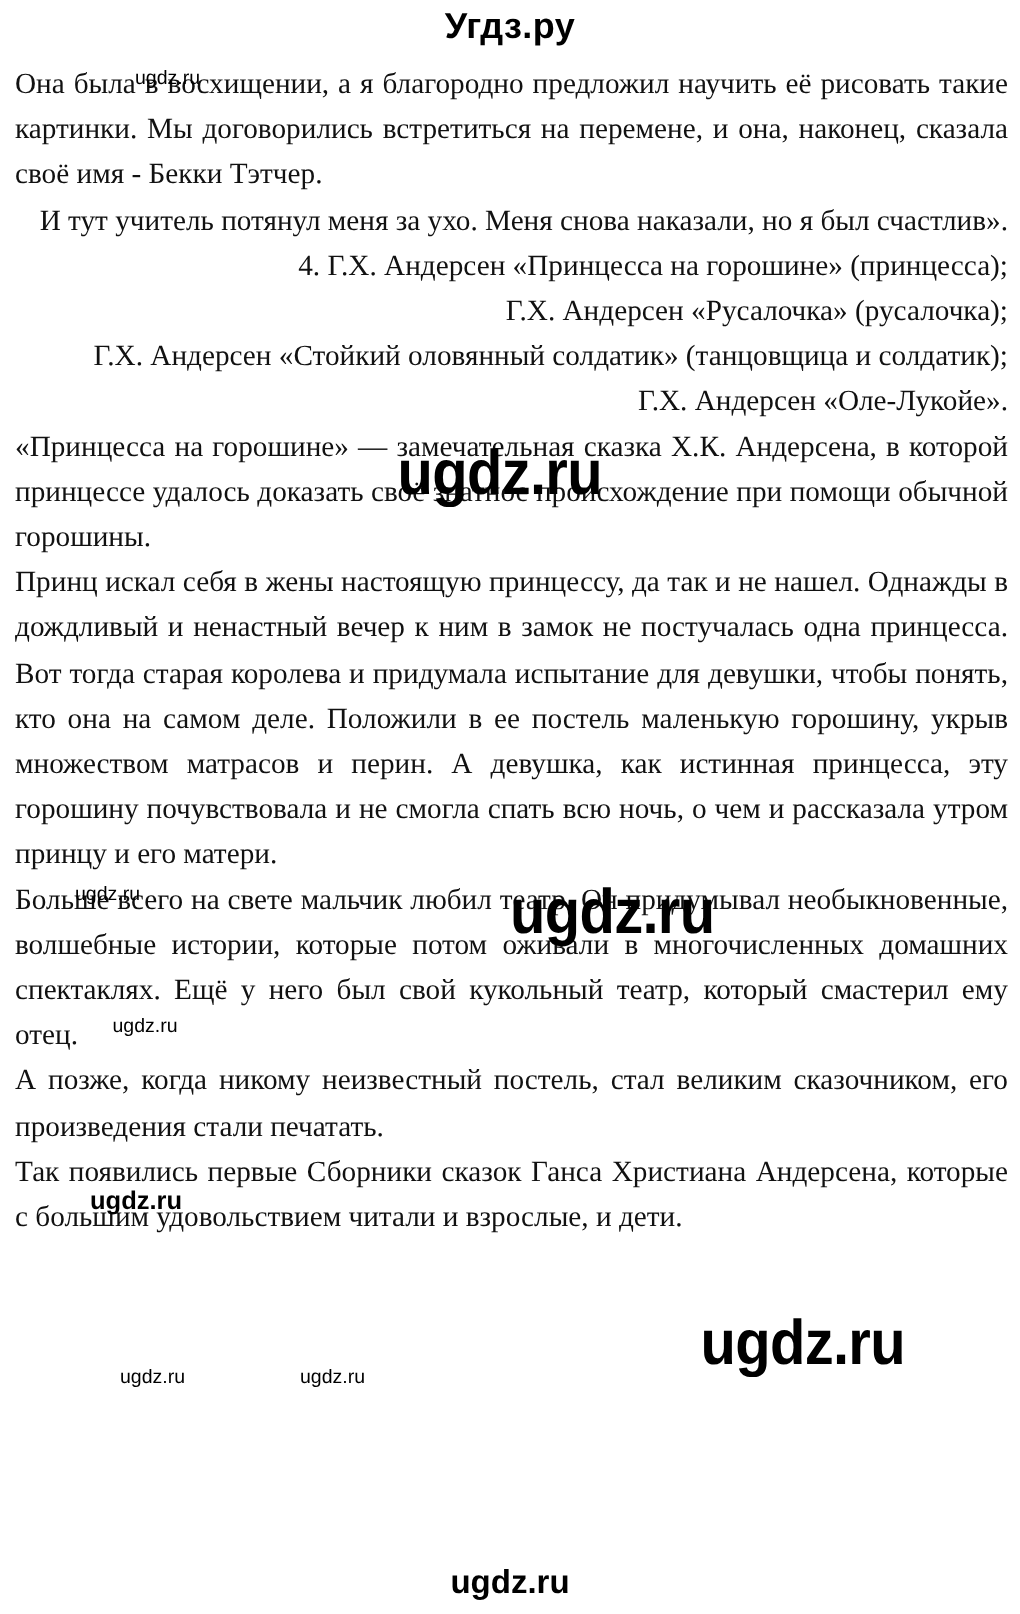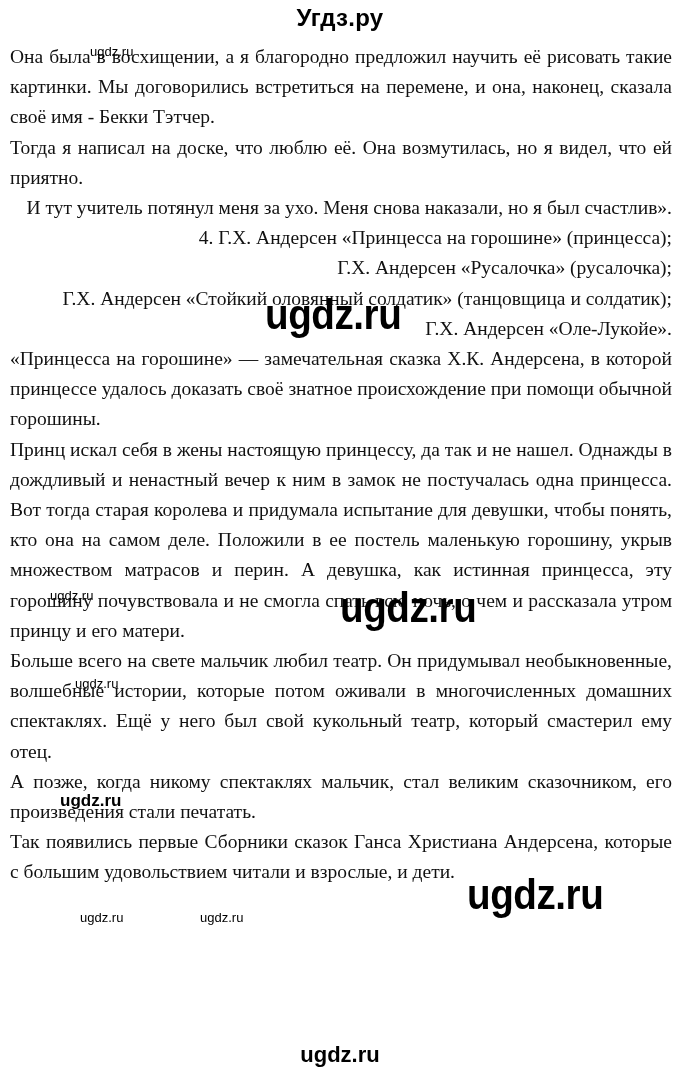--- a/index.html
+++ b/index.html
@@ -33,30 +33,29 @@
       font-size: 17px; color: #000; line-height: 1;
     }
   </style>
 </head>
 <body>
 
 <div class="header">Угдз.ру</div>
 
 <div class="content">
   <p>Она была в восхищении, а я благородно предложил научить её рисовать такие картинки. Мы договорились встретиться на перемене, и она, наконец, сказала своё имя - Бекки Тэтчер.</p>
-  <p>Тогда я написал на доске, что люблю её. Она возмутилась, но я видел, что ей приятно.</p>
   <p class="nj">И тут учитель потянул меня за ухо. Меня снова наказали, но я был счастлив».</p>
   <p class="nj">4. Г.Х. Андерсен «Принцесса на горошине» (принцесса);</p>
   <p class="nj">Г.Х. Андерсен «Русалочка» (русалочка);</p>
   <p class="nj">Г.Х. Андерсен «Стойкий оловянный солдатик» (танцовщица и солдатик);</p>
   <p class="nj">Г.Х. Андерсен «Оле-Лукойе».</p>
   <p>«Принцесса на горошине» — замечательная сказка Х.К. Андерсена, в которой принцессе удалось доказать своё знатное происхождение при помощи обычной горошины.</p>
   <p>Принц искал себя в жены настоящую принцессу, да так и не нашел. Однажды в дождливый и ненастный вечер к ним в замок не постучалась одна принцесса. Вот тогда старая королева и придумала испытание для девушки, чтобы понять, кто она на самом деле. Положили в ее постель маленькую горошину, укрыв множеством матрасов и перин. А девушка, как истинная принцесса, эту горошину почувствовала и не смогла спать всю ночь, о чем и рассказала утром принцу и его матери.</p>
   <p>Больше всего на свете мальчик любил театр. Он придумывал необыкновенные, волшебные истории, которые потом оживали в многочисленных домашних спектаклях. Ещё у него был свой кукольный театр, который смастерил ему отец.</p>
-  <p>А позже, когда никому спектаклях мальчик, стал великим сказочником, его произведения стали печатать.</p>
+  <p>А позже, когда никому неизвестный постель, стал великим сказочником, его произведения стали печатать.</p>
   <p>Так появились первые Сборники сказок Ганса Христиана Андерсена, которые с большим удовольствием читали и взрослые, и дети.</p>
 </div>
 
 <div class="wm-small" style="left:90px; top:45px;">ugdz.ru</div>
 <div class="wm-big" style="left:265px; top:294px;">ugdz.ru</div>
 <div class="wm-big" style="left:340px; top:587px;">ugdz.ru</div>
 <div class="wm-small" style="left:50px; top:589px;">ugdz.ru</div>
 <div class="wm-small" style="left:75px; top:677px;">ugdz.ru</div>
 <div class="wm-mid" style="left:60px; top:792px;">ugdz.ru</div>
 <div class="wm-big" style="left:467px; top:874px;">ugdz.ru</div>

